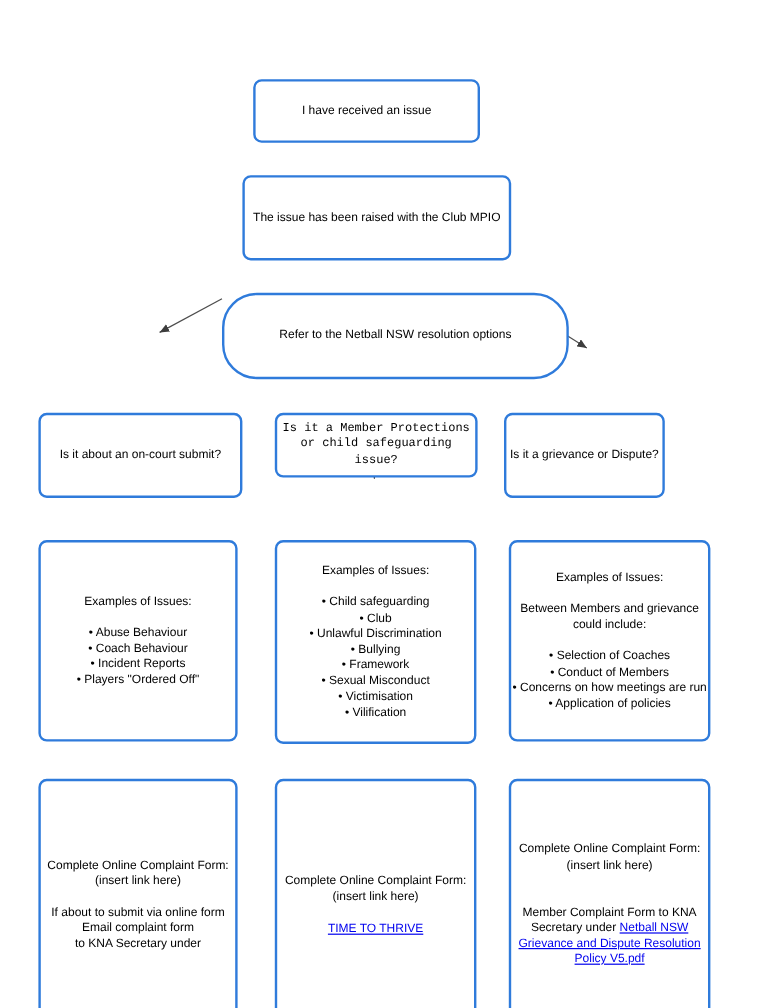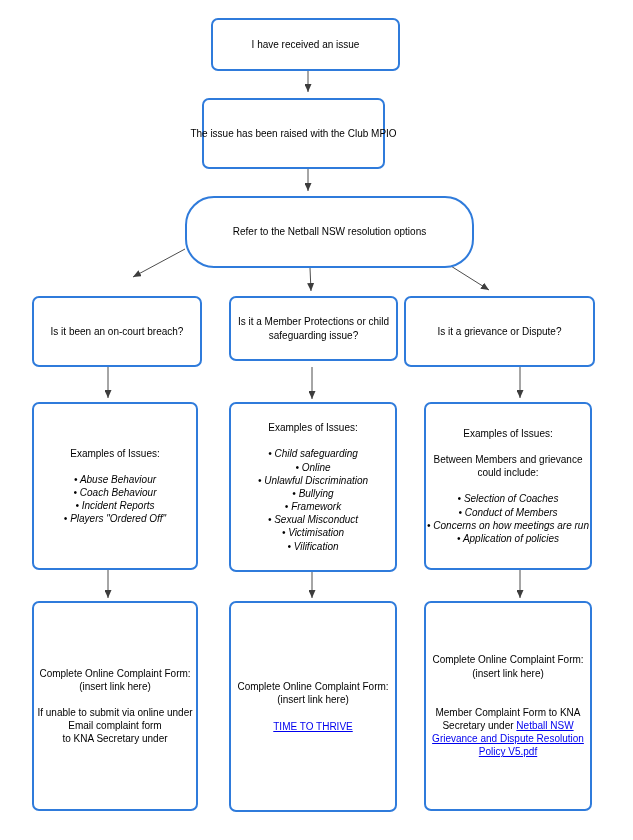--- a/index.html
+++ b/index.html
@@ -25,45 +25,46 @@
     box-sizing: border-box;
     background: #ffffff;
     border: 2px solid #2f7bdb;
     border-radius: 7px;
     display: flex;
     flex-direction: column;
     align-items: center;
     justify-content: center;
     text-align: center;
     padding: 4px 14px;
+    margin-top: 48px;
   }
   .nowrap { white-space: nowrap; }
   .heading { margin-bottom: 13px; }
-  .bullet { white-space: nowrap; font-style: italic; }
+  .bullet { white-space: nowrap; }
   .bullet::before { content: "\2022  "; }
   .subheading { margin-bottom: 13px; width: 150px; }
   .form-title { white-space: nowrap; }
   .form-sub { margin-bottom: 13px; }
   .gap-lg { margin-bottom: 26px !important; }
   .gap-md { margin-bottom: 14px !important; }
   a.doc-link, a.doc-link:visited {
     color: #0000ee;
     text-decoration: underline;
     cursor: pointer;
   }
   .body-block { width: 158px; }
 
   
   #box-start     { left: 211px; top: 18px;  width: 189px; height: 53px; }
-  #box-mpio      { left: 202px; top: 98px;  width: 183px; height: 71px; }
+  #box-mpio      { left: 202px; top: 98px;  width: 224px; height: 71px; }
   #box-refer     { left: 185px; top: 196px; width: 289px; height: 72px; border-radius: 29px; }
 
   #box-q-oncourt   { left: 32px;  top: 296px; width: 170px; height: 71px; }
-  #box-q-member    { left: 229px; top: 296px; width: 169px; height: 65px; }
-  #box-q-grievance { left: 404px; top: 296px; width: 191px; height: 71px; }
+  #box-q-member    { left: 229px; top: 296px; width: 169px; height: 54px; font-family: Liberation Mono, monospace; }
+  #box-q-grievance { left: 420px; top: 296px; width: 134px; height: 71px; }
 
   #box-ex-oncourt   { left: 32px;  top: 402px; width: 166px; height: 168px; }
   #box-ex-member    { left: 229px; top: 402px; width: 168px; height: 170px; }
   #box-ex-grievance { left: 424px; top: 402px; width: 168px; height: 168px; }
 
   #box-form-oncourt   { left: 32px;  top: 601px; width: 166px; height: 210px; }
   #box-form-member    { left: 229px; top: 601px; width: 168px; height: 211px; }
   #box-form-grievance { left: 424px; top: 601px; width: 168px; height: 210px; }
 </style>
 </head>
@@ -98,21 +99,21 @@
 
   <div class="box" id="box-mpio">
     <div class="nowrap">The issue has been raised with the Club MPIO</div>
   </div>
 
   <div class="box" id="box-refer">
     <div class="nowrap">Refer to the Netball NSW resolution options</div>
   </div>
 
   <div class="box" id="box-q-oncourt">
-    <div class="nowrap">Is it been an on-court breach?</div>
+    <div class="nowrap">Is it about an on-court submit?</div>
   </div>
 
   <div class="box" id="box-q-member">
     <div style="width:158px;">Is it a Member Protections or child safeguarding issue?</div>
   </div>
 
   <div class="box" id="box-q-grievance">
     <div class="nowrap">Is it a grievance or Dispute?</div>
   </div>
 
@@ -120,42 +121,42 @@
     <div class="heading">Examples of Issues:</div>
     <div class="bullet">Abuse Behaviour</div>
     <div class="bullet">Coach Behaviour</div>
     <div class="bullet">Incident Reports</div>
     <div class="bullet">Players "Ordered Off"</div>
   </div>
 
   <div class="box" id="box-ex-member">
     <div class="heading">Examples of Issues:</div>
     <div class="bullet">Child safeguarding</div>
-    <div class="bullet">Online</div>
+    <div class="bullet">Club</div>
     <div class="bullet">Unlawful Discrimination</div>
     <div class="bullet">Bullying</div>
     <div class="bullet">Framework</div>
     <div class="bullet">Sexual Misconduct</div>
     <div class="bullet">Victimisation</div>
     <div class="bullet">Vilification</div>
   </div>
 
   <div class="box" id="box-ex-grievance">
     <div class="heading">Examples of Issues:</div>
     <div class="subheading">Between Members and grievance could include:</div>
     <div class="bullet">Selection of Coaches</div>
     <div class="bullet">Conduct of Members</div>
     <div class="bullet">Concerns on how meetings are run</div>
     <div class="bullet">Application of policies</div>
   </div>
 
   <div class="box" id="box-form-oncourt">
     <div class="form-title">Complete Online Complaint Form:</div>
     <div class="form-sub">(insert link here)</div>
-    <div class="nowrap">If unable to submit via online under</div>
+    <div class="nowrap">If about to submit via online form</div>
     <div class="nowrap">Email complaint form</div>
     <div class="nowrap">to KNA Secretary under</div>
   </div>
 
   <div class="box" id="box-form-member">
     <div class="form-title">Complete Online Complaint Form:</div>
     <div class="form-sub gap-md">(insert link here)</div>
     <div class="body-block">
       <a class="doc-link" href="#">TIME TO THRIVE</a>
     </div>

